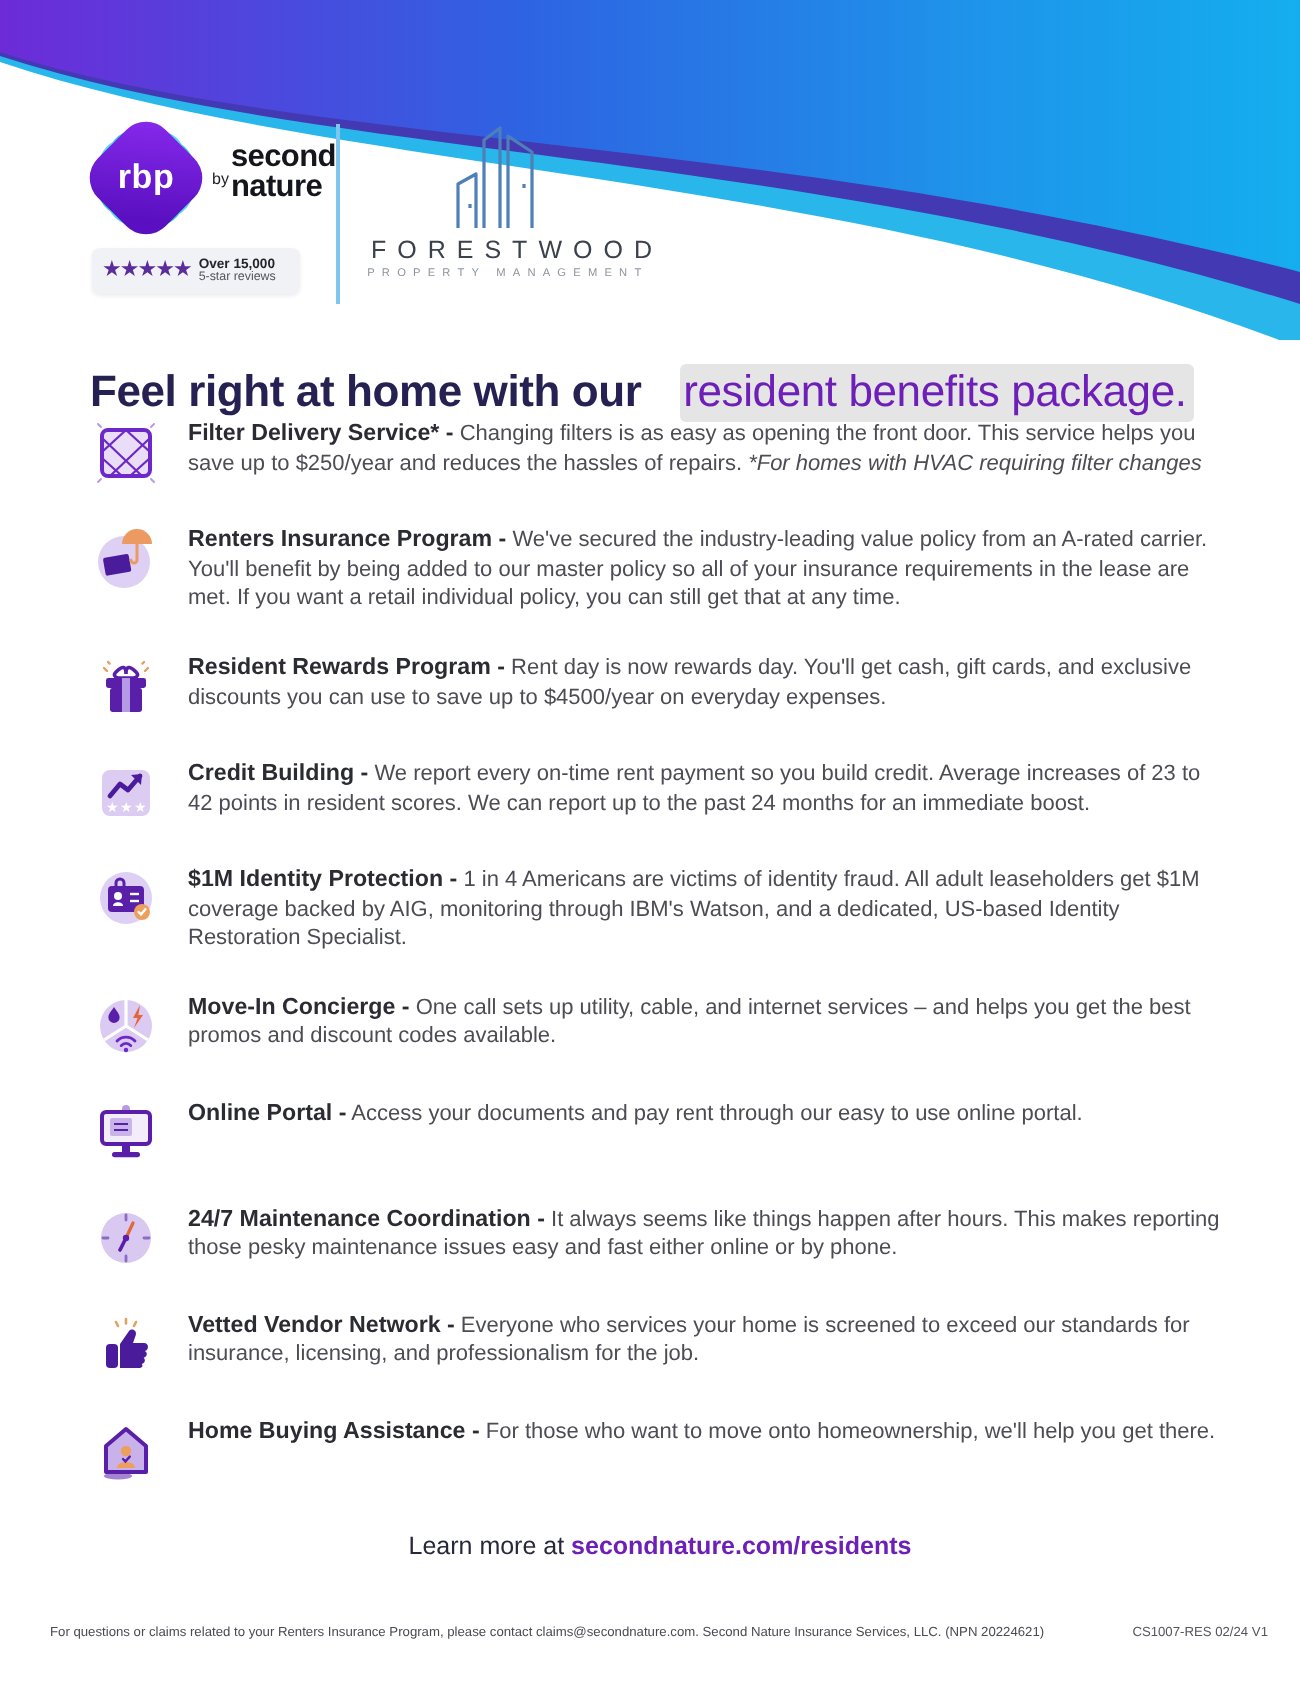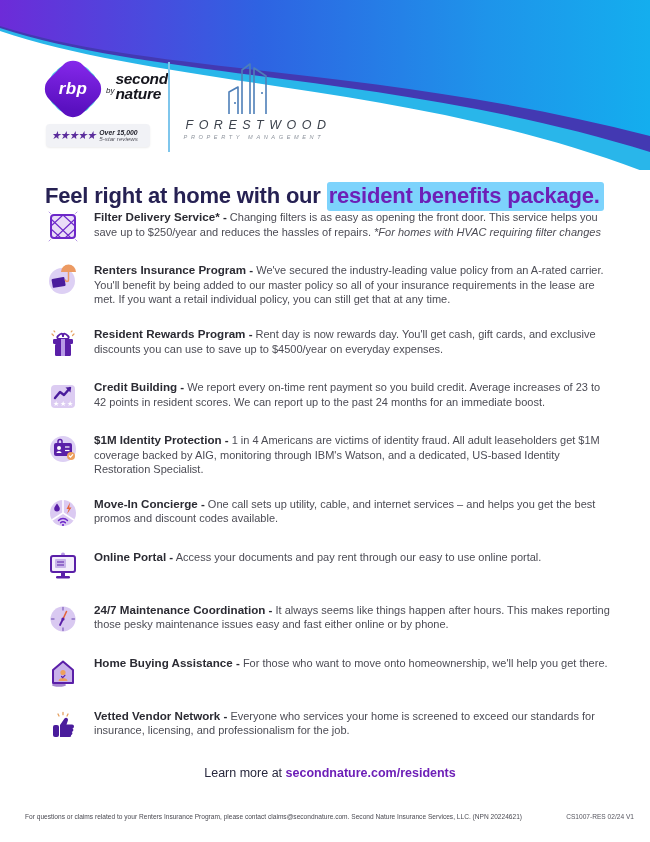--- a/index.html
+++ b/index.html
@@ -3,21 +3,21 @@
 <meta charset="utf-8">
 <style>
   * { margin:0; padding:0; box-sizing:border-box; }
   html,body { background:#e9e9e9; }
   .page {
     position:relative; width:650px; height:842px; margin:0 auto;
     background:#ffffff; overflow:hidden;
     font-family:"Liberation Sans", sans-serif;
   }
   
-  .header { position:relative; width:522px; height:170px;font-style:italic; }
+  .header { position:relative; width:522px; height:170px; }
   .header svg.wave { position:absolute; top:0; left:0; display:block; }
 
   
   .rbp-block { position:absolute; left:44px; top:64px; width:120px; height:56px; }
   .rbp-shape-wrap { position:absolute; left:0; top:-4px; width:58px; height:58px; }
   .rbp-diamond { position:absolute; border-radius:14px; }
   .rbp-teal   { left:7px; top:7px; width:44px; height:44px; background:#35cfd4; transform:rotate(18deg); }
   .rbp-cyan   { left:7px; top:7px; width:44px; height:44px; background:#57d7ef; transform:rotate(-14deg); }
   .rbp-purple { left:5px; top:5px; width:48px; height:48px;
                 background:linear-gradient(140deg,#8a2bf0 0%,#5a10c0 80%); transform:rotate(45deg); }
@@ -43,22 +43,22 @@
   .fw-buildings { display:block; margin:0 auto; }
   .fw-name { display:block; margin-top:2px; font-size:12.5px; letter-spacing:5.5px; color:#3c424c;
              font-weight:500; white-space:nowrap; text-indent:5.5px; }
   .fw-sub { display:block; margin-top:2px; font-size:5.6px; letter-spacing:3.6px; color:#8d939c;
             white-space:nowrap; text-indent:3.6px; }
 
   
   .content { padding:0 36px 0 45px; }
   .title { margin-top:13px; font-size:22px; white-space:nowrap; letter-spacing:-0.2px; }
   .title .prefix { color:#262153; font-weight:600; }
-  .title .hl { color:#6d1fb7; font-weight:700;
-               background:#7dd3fc; padding:1px 4px 3px 2px; border-radius:3px; }
+  .title .hl { color:#6d1fb7; font-weight:400;
+               background:#e5e5e5; padding:1px 4px 3px 2px; border-radius:3px;margin-left:13px; }
 
   
   .benefits { margin-top:0; }
   .row { display:flex; gap:13px; margin-bottom:19px; align-items:flex-start; }
   .row.center { }
   .icon-box { flex:0 0 36px; width:36px; display:flex; justify-content:center; }
   .row-text { font-size:11px; color:#4c4c55; line-height:1.33; }
   .row-text .h { font-size:11.6px; font-weight:bold; color:#2b2b33; }
   .row-text .note { font-style:italic; }
 
@@ -260,46 +260,46 @@
               <line x1="26" y1="17" x2="28.5" y2="17"></line>
             </g>
             <line x1="17" y1="17" x2="20.5" y2="9.5" stroke="#e4653a" stroke-width="1.6" stroke-linecap="round"></line>
             <line x1="17" y1="17" x2="14" y2="23" stroke="#5a1fa8" stroke-width="1.8" stroke-linecap="round"></line>
             <circle cx="17" cy="17" r="1.6" fill="#5a1fa8"></circle>
           </svg>
         </span>
         <p class="row-text"><span class="h">24/7 Maintenance Coordination -</span><span class="b"> It always seems like things happen after hours. This makes reporting those pesky maintenance issues easy and fast either online or by phone.</span></p>
       </div>
 
+      <div class="row">
+        <span class="icon-box">
+          <svg width="34" height="34" viewBox="0 0 34 34">
+            <g stroke="#e4a05e" stroke-width="1.3" stroke-linecap="round">
+              <path d="M12,6 l1,2 M17,4.5 v2.2 M22,6 l-1,2"></path>
+            </g>
+            <rect x="7" y="17" width="6" height="12" rx="2" fill="#4a1c9c"></rect>
+            <path d="M14,29 V17 l4.5,-6.5 c1.6,-1.6 4,-0.2 3.4,2 L20.5,16.5 h5.5 c2.6,0 2.6,3.6 0.4,4 c1.6,0.8 1.2,3 -0.6,3.4 c1.2,1 0.6,2.8 -0.9,3.1 c0.8,1.2 0,2 -1.4,2 Z" fill="#4a1c9c"></path>
+          </svg>
+        </span>
+        <p class="row-text"><span class="h">Vetted Vendor Network -</span><span class="b"> Everyone who services your home is screened to exceed our standards for insurance, licensing, and professionalism for the job.</span></p>
+      </div>
+
       <div class="row center">
         <span class="icon-box">
           <svg width="34" height="34" viewBox="0 0 34 34">
             <ellipse cx="13" cy="30" rx="7" ry="1.8" fill="#5a1fa8" opacity="0.55"></ellipse>
             <path d="M7,15 L17,6.5 L27,15 V28 H7 Z" fill="#c9b2ea" stroke="#5a1fa8" stroke-width="2" stroke-linejoin="round"></path>
             <circle cx="17" cy="17.5" r="2.6" fill="#eda05e"></circle>
             <path d="M12.5,26 c0,-4 9,-4 9,0 Z" fill="#eda05e"></path>
             <path d="M15.5,21.5 l1.2,1.2 2.2,-2.4" fill="none" stroke="#5a1fa8" stroke-width="1.2" stroke-linecap="round"></path>
           </svg>
         </span>
         <p class="row-text"><span class="h">Home Buying Assistance -</span><span class="b"> For those who want to move onto homeownership, we'll help you get there.</span></p>
       </div>
 
-      <div class="row">
-        <span class="icon-box">
-          <svg width="34" height="34" viewBox="0 0 34 34">
-            <g stroke="#e4a05e" stroke-width="1.3" stroke-linecap="round">
-              <path d="M12,6 l1,2 M17,4.5 v2.2 M22,6 l-1,2"></path>
-            </g>
-            <rect x="7" y="17" width="6" height="12" rx="2" fill="#4a1c9c"></rect>
-            <path d="M14,29 V17 l4.5,-6.5 c1.6,-1.6 4,-0.2 3.4,2 L20.5,16.5 h5.5 c2.6,0 2.6,3.6 0.4,4 c1.6,0.8 1.2,3 -0.6,3.4 c1.2,1 0.6,2.8 -0.9,3.1 c0.8,1.2 0,2 -1.4,2 Z" fill="#4a1c9c"></path>
-          </svg>
-        </span>
-        <p class="row-text"><span class="h">Vetted Vendor Network -</span><span class="b"> Everyone who services your home is screened to exceed our standards for insurance, licensing, and professionalism for the job.</span></p>
-      </div>
-
     </div>
   </div>
 
   <div class="learn-more">
     <span class="lm-prefix">Learn more at </span><span class="lm-link">secondnature.com/residents</span>
   </div>
 
   <div class="fine-print">
     <span class="fp-left">For questions or claims related to your Renters Insurance Program, please contact claims@secondnature.com. Second Nature Insurance Services, LLC. (NPN 20224621)</span>
     <span class="doc-code">CS1007-RES 02/24 V1</span>

